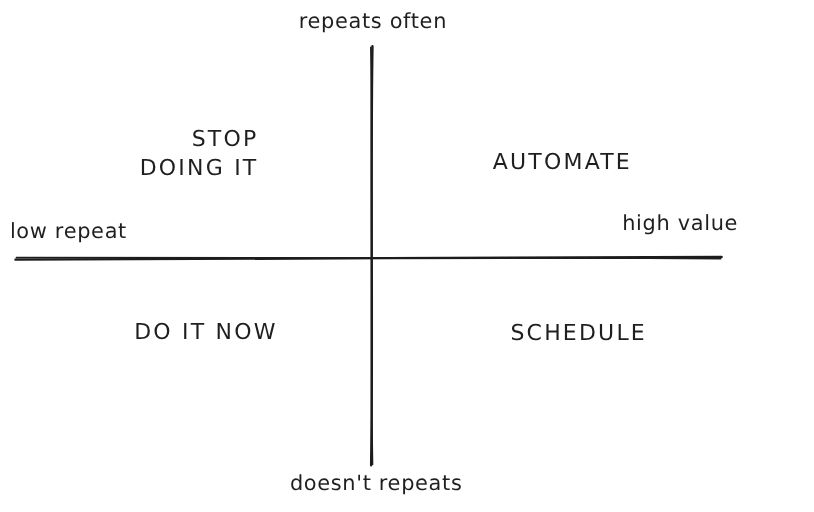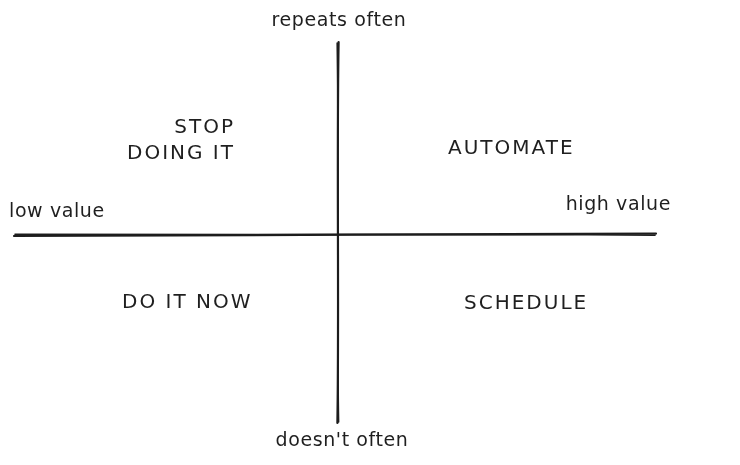--- a/index.html
+++ b/index.html
@@ -54,23 +54,23 @@
     </g>
 
     <g stroke="#1d1d1d" stroke-width="2.2" fill="none" stroke-linecap="round">
       <path d="M338.6 42 C 336.6 160, 339.2 300, 337.4 423"></path>
       <path d="M337.2 43 C 339.2 180, 336.6 320, 338.6 422" stroke-width="1.6"></path>
     </g>
   </svg>
 
   <div class="label axis-label pos-top-axis">repeats often</div>
 
-  <div class="label axis-label pos-bottom-axis">doesn't often</div>
+  <div class="label axis-label pos-bottom-axis">doesn't repeats</div>
 
-  <div class="label axis-label pos-left-axis">low value</div>
+  <div class="label axis-label pos-left-axis">low repeat</div>
 
   <div class="label axis-label pos-right-axis">high value</div>
 
   <div class="label quad-label pos-quad-tl">STOP
 DOING IT</div>
 
   <div class="label quad-label pos-quad-tr">AUTOMATE</div>
 
   <div class="label quad-label pos-quad-bl">DO IT NOW</div>
 

